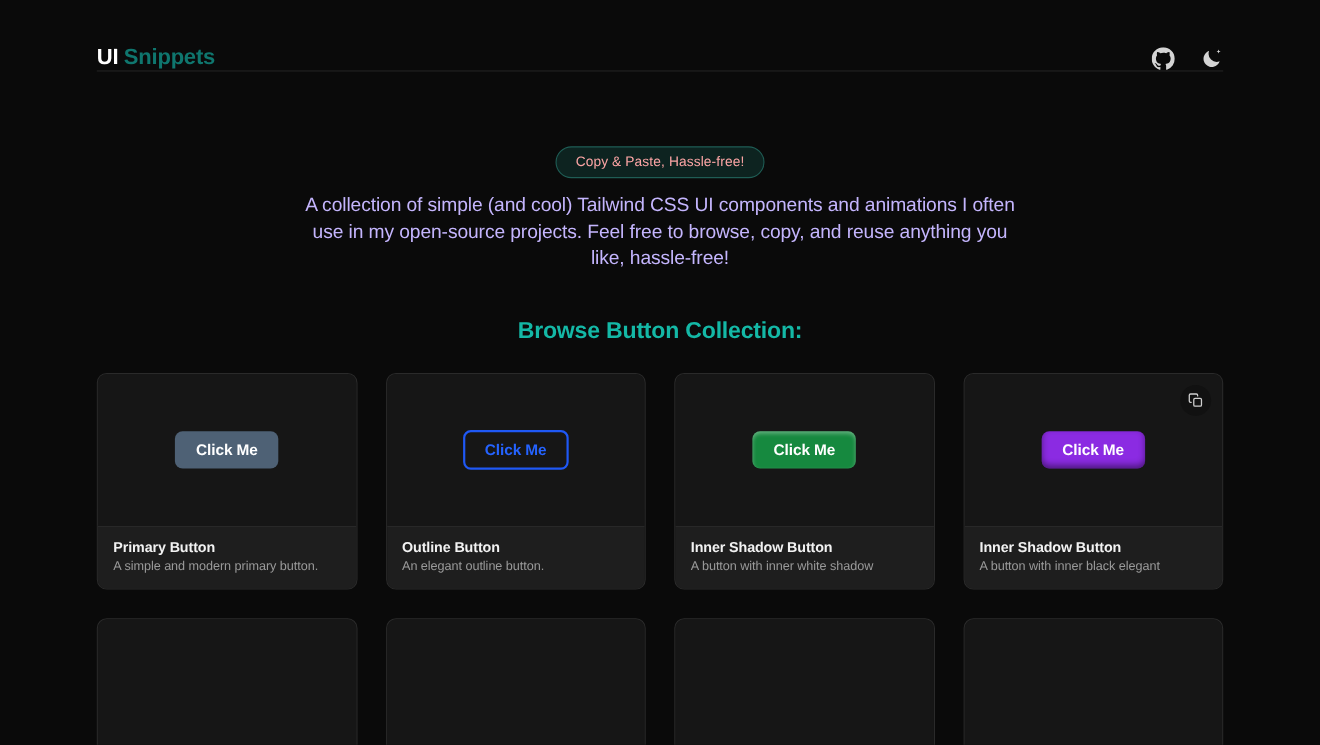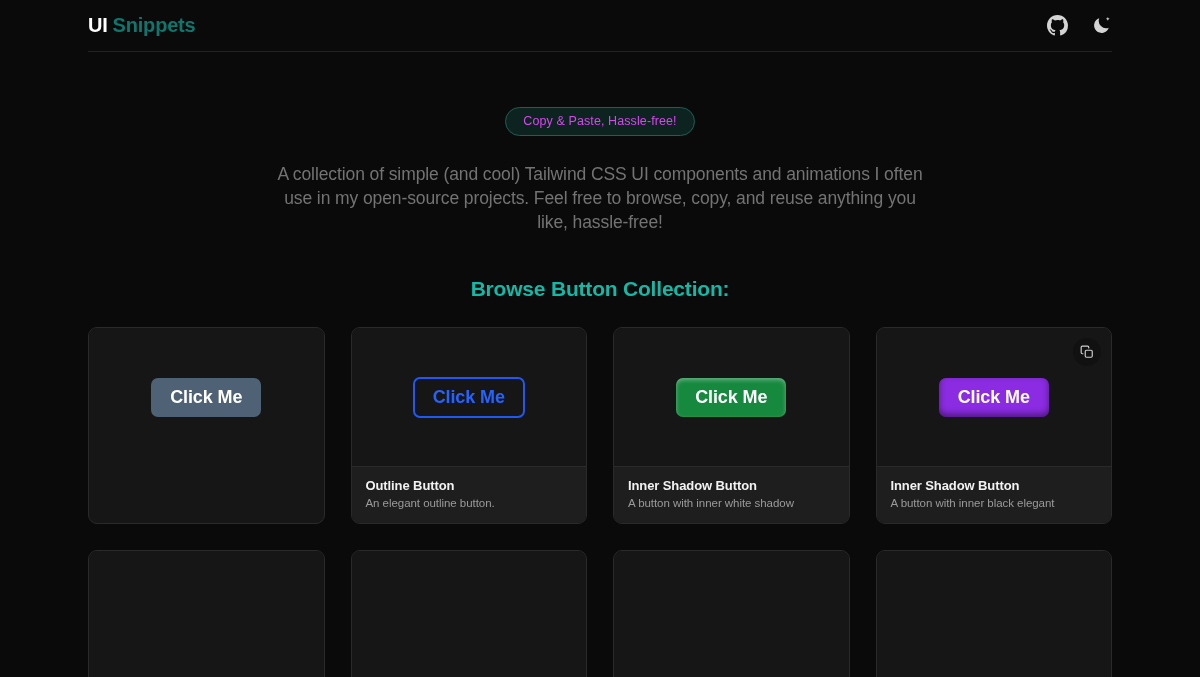--- a/index.html
+++ b/index.html
@@ -14,24 +14,24 @@
   body {
     background: #0a0a0a;
     font-family: "Liberation Sans", sans-serif;
     color: #e8e8e8;
     -webkit-font-smoothing: antialiased;
   }
 
   
   .header {
     height: 52px;
-    margin: 0 88px;
+    margin: 13px 88px;
     border-bottom: 1px solid #232323;
     display: flex;
-    align-items: center;
+    align-items: flex-end;
     justify-content: space-between;
   }
 
   .logo {
     font-size: 20px;
     font-weight: bold;
     letter-spacing: -0.2px;
     display: flex;
     gap: 5px;
     align-items: baseline;
@@ -60,45 +60,45 @@
     text-align: center;
     padding-top: 55px;
   }
 
   .badge {
     display: inline-block;
     padding: 6px 17px 7px;
     border: 1px solid #1f5d55;
     border-radius: 999px;
     background: #0d2320;
-    color: #d946ef;
+    color: #fca5a5;
     font-size: 12.5px;
     letter-spacing: 0.1px;
     cursor: pointer;
   }
 
   .hero-title {
     margin-top: 24px;
     font-size: 64px;
     font-weight: bold;
     letter-spacing: -1.6px;
     line-height: 1.08;
     background: linear-gradient(95deg, #fbfffe 0%, #eafaf7 16%, #9fe4dc 42%, #54d5c6 66%, #2cc9bb 100%);
     -webkit-background-clip: text;
     background-clip: text;
     -webkit-text-fill-color: transparent;
     color: transparent;
   }
 
   .hero-sub {
-    margin: 26px auto 0;
+    margin: 12px auto 0;
     width: 660px;
     font-size: 17.5px;
     line-height: 1.38;
-    color: #737373;
+    color: #c4b5fd;
     letter-spacing: -0.1px;
   }
 
   .section-title {
     margin-top: 43px;
     text-align: center;
     font-size: 21px;
     font-weight: bold;
     color: #14b8a6;
     letter-spacing: -0.2px;
@@ -158,21 +158,21 @@
   .card-desc {
     margin-top: 4px;
     font-size: 11.5px;
     color: #9a9a9a;
     letter-spacing: -0.05px;
   }
 
   
   .demo-btn {
     font-family: "Liberation Sans", sans-serif;
-    font-size: 18px;
+    font-size: 14px;
     font-weight: bold;
     padding: 9px 19px;
     border-radius: 7px;
     border: none;
     cursor: pointer;
     letter-spacing: -0.1px;
     line-height: 1.15;
   }
 
   .style-primary {
@@ -223,20 +223,24 @@
   <div class="badge">Copy &amp; Paste, Hassle-free!</div>
   <p class="hero-sub">A collection of simple (and cool) Tailwind CSS UI components and animations I often use in my open-source projects. Feel free to browse, copy, and reuse anything you like, hassle-free!</p>
   <h2 class="section-title">Browse Button Collection:</h2>
 </div>
 
 <div class="grid" id="grid">
     <div class="card">
       <div class="card-preview">
         <button class="demo-btn style-primary">Click Me</button>
       </div>
+      <div class="card-footer">
+        <div class="card-name">Primary Button</div>
+        <div class="card-desc">A simple and modern primary button.</div>
+      </div>
     </div>
     <div class="card">
       <div class="card-preview">
         <button class="demo-btn style-outline">Click Me</button>
       </div>
       <div class="card-footer">
         <div class="card-name">Outline Button</div>
         <div class="card-desc">An elegant outline button.</div>
       </div>
     </div>

